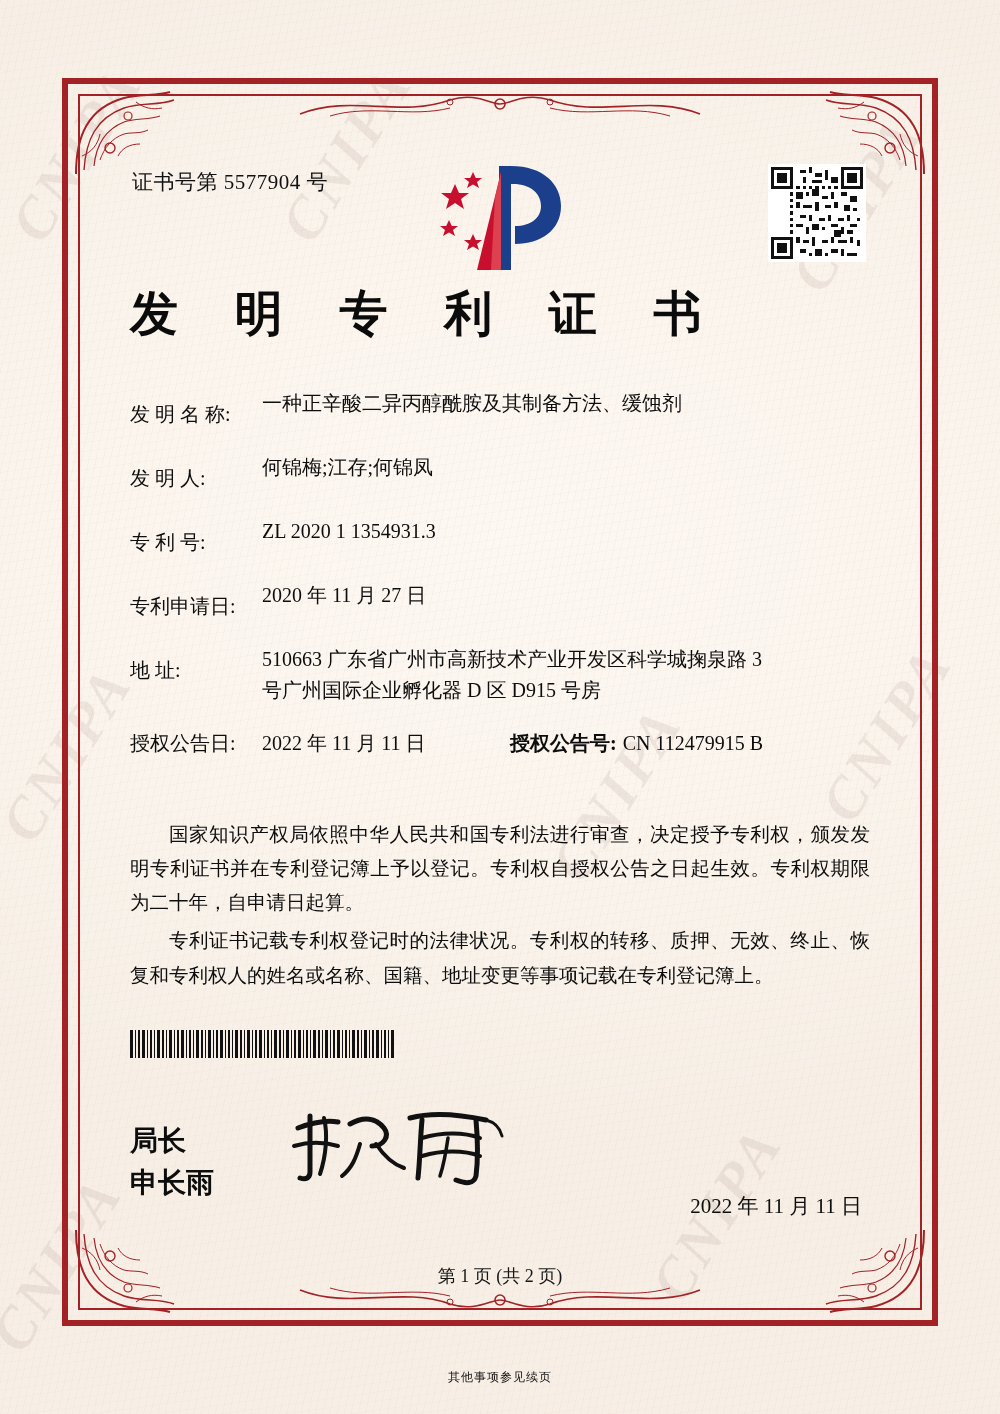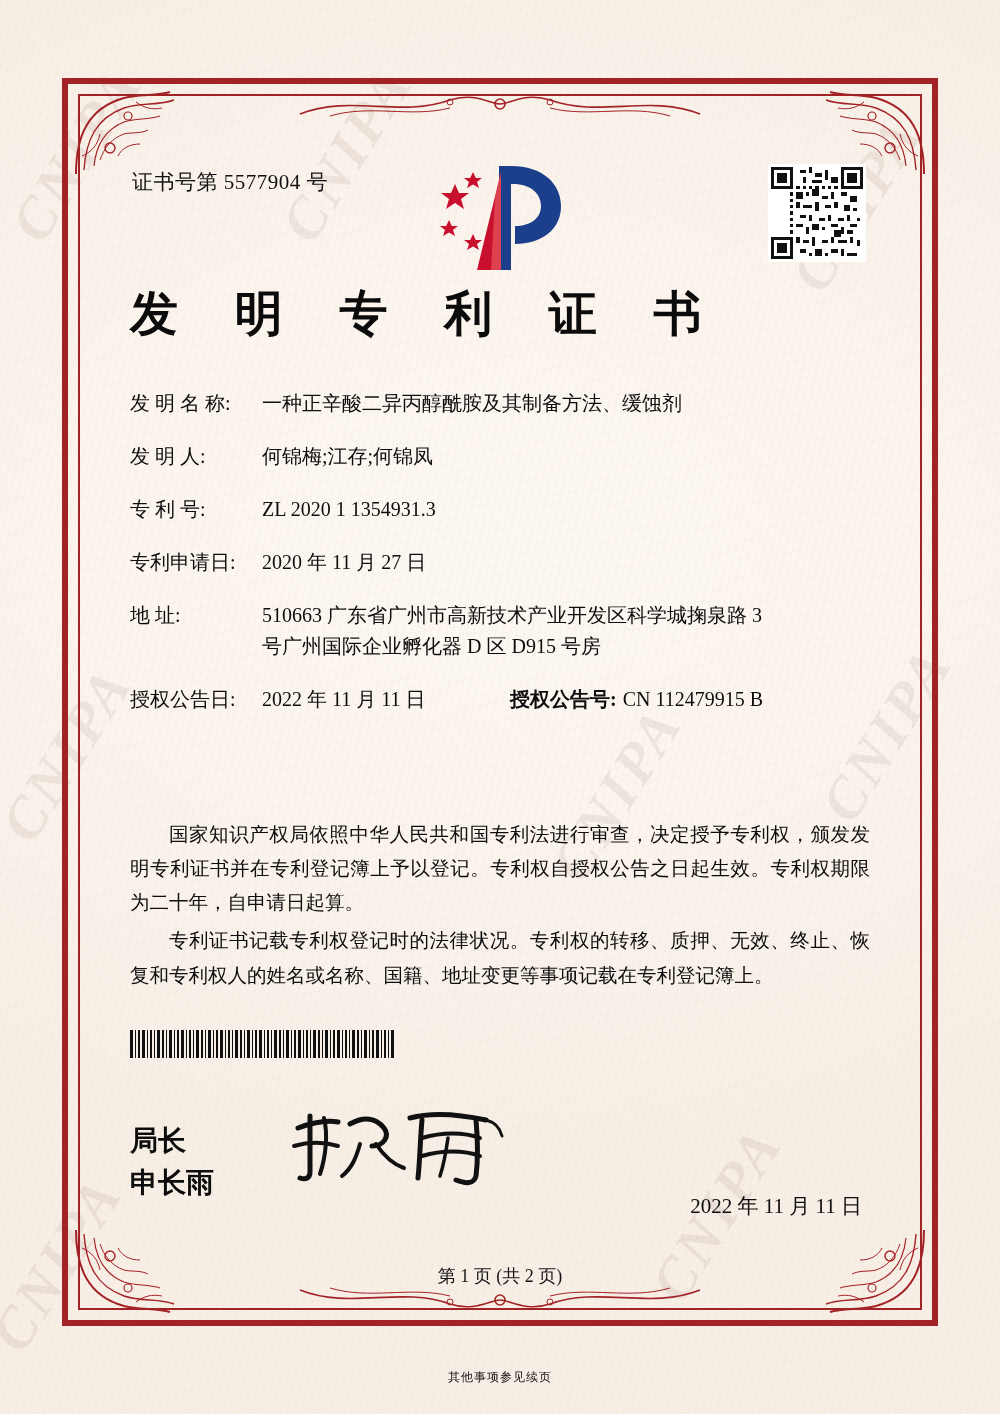--- a/index.html
+++ b/index.html
@@ -158,20 +158,21 @@
   .field-row {
     display: flex;
     align-items: flex-start;
     margin-bottom: 22px;
   }
   .field-label {
     width: 132px;
     flex: 0 0 132px;
     letter-spacing: 0;
     white-space: pre;
+    margin-top: 11px;
   }
   .field-value {
     flex: 1;
   }
   .field-value .addr-2 { display:block; }
 
   .row-two {
     display: flex;
   }
   .row-two .half { display: flex; }

